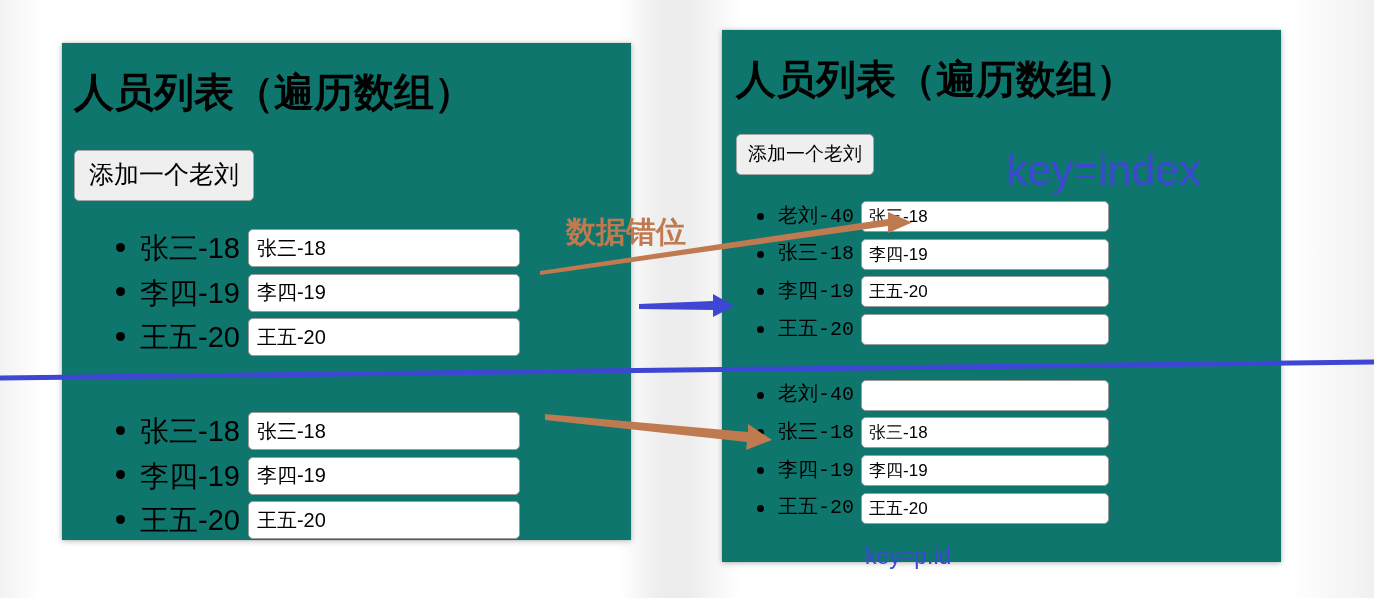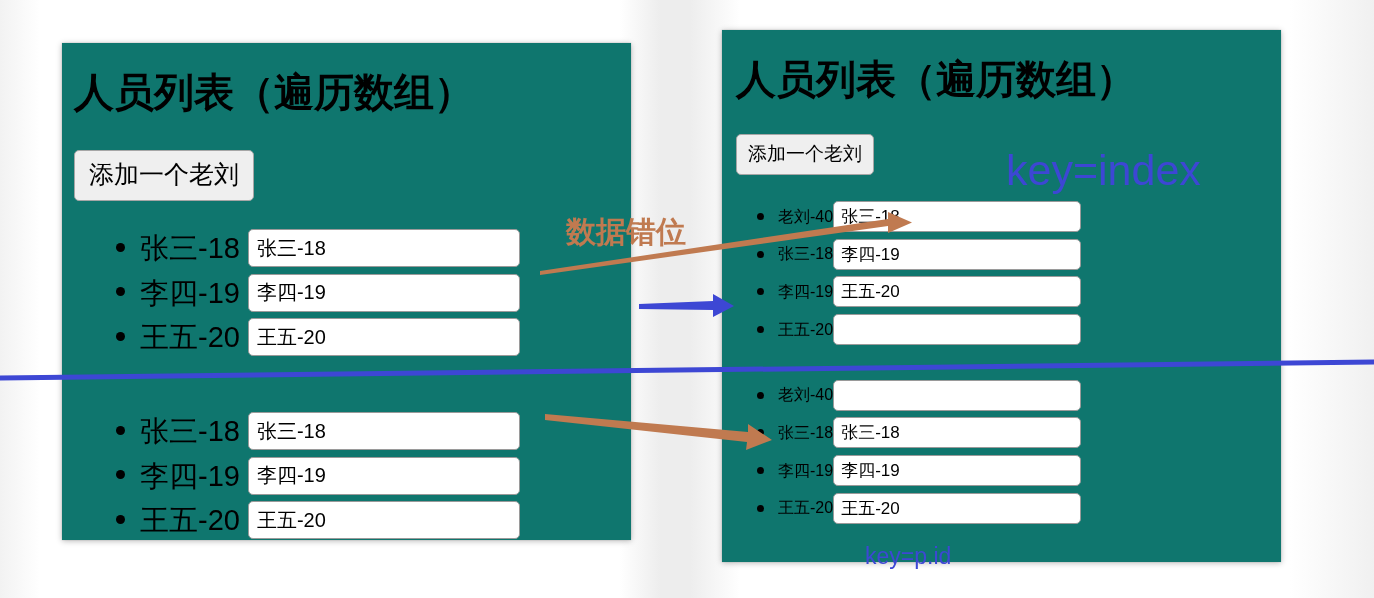--- a/index.html
+++ b/index.html
@@ -106,21 +106,21 @@
   #panel-left ul.person-list { padding-left: 78px; }
   #panel-left ul.person-list li { font-size: 29px; line-height: 42px; }
   #panel-left .person-label { font-size: 29px; margin-right: 8px; }
   #panel-left .person-input { width: 272px; height: 38px; font-size: 20px; padding: 0 8px; }
   #list-left-top    { margin-top: 24px; }
   #list-left-bottom { margin-top: 50px; }
 
   
   #panel-right ul.person-list { padding-left: 56px; }
   #panel-right ul.person-list li { font-size: 24px; line-height: 36px; }
-  #panel-right .person-label { font-size: 16px; margin-right: 0; }
+  #panel-right .person-label { font-size: 20px; margin-right: 7px; font-family: Liberation Mono, monospace; }
   #panel-right .person-input { width: 248px; height: 31px; font-size: 17px; padding: 0 7px; }
   #list-right-index { margin-top: 22px; }
   #list-right-id    { margin-top: 28px; }
 
   
   .annot {
     position: absolute;
     white-space: nowrap;
     pointer-events: none;
   }

